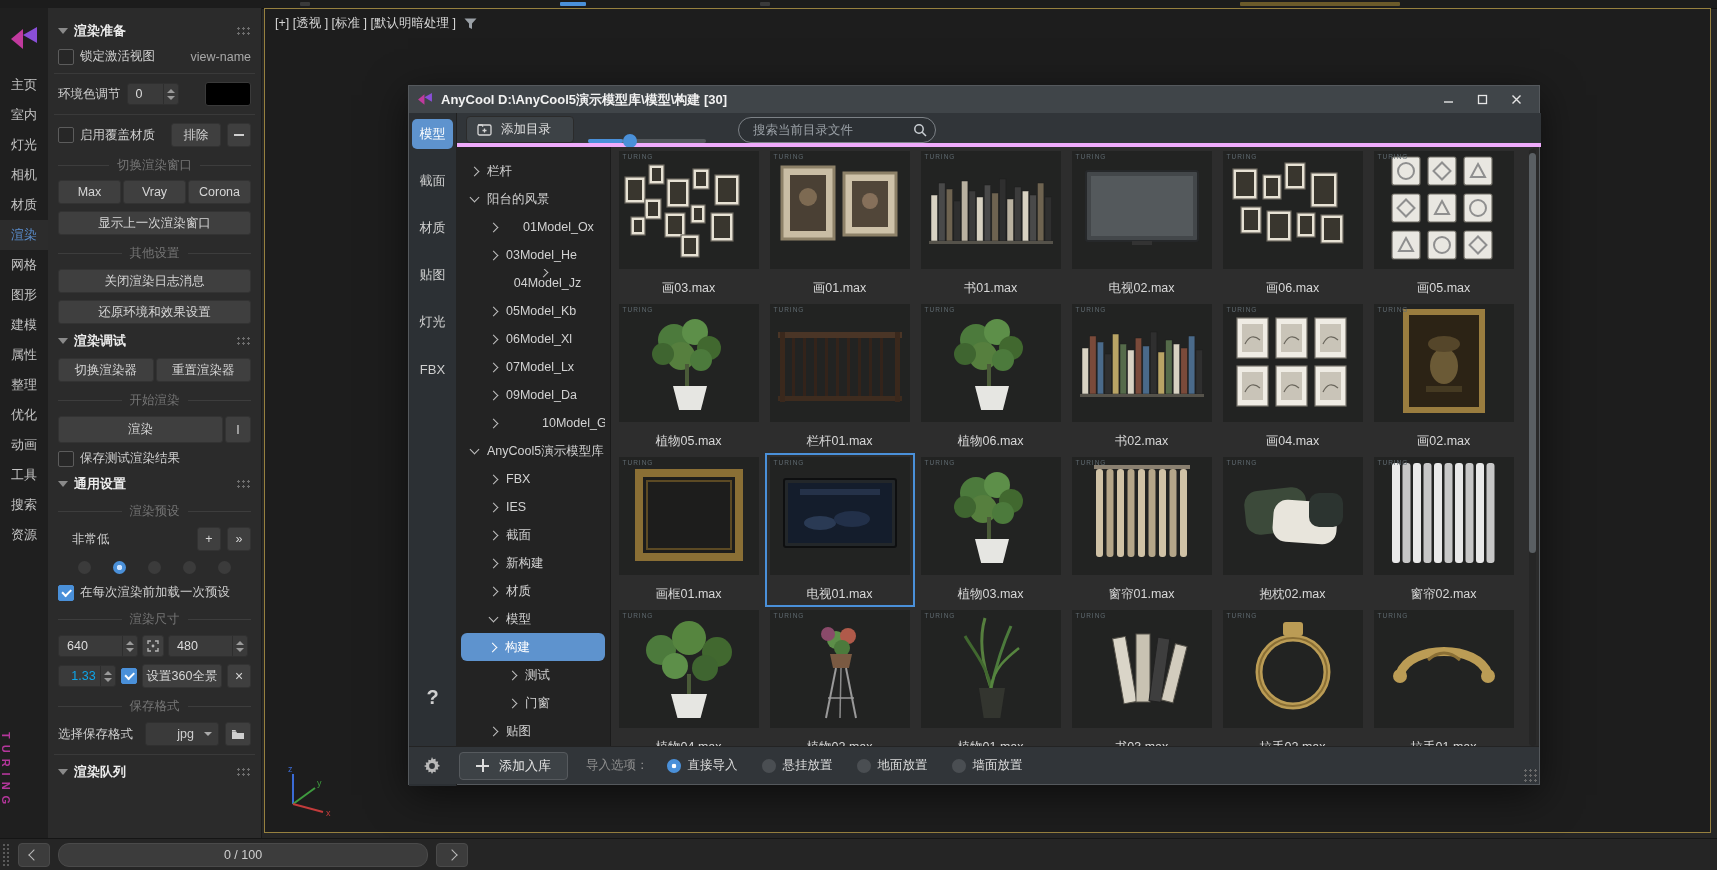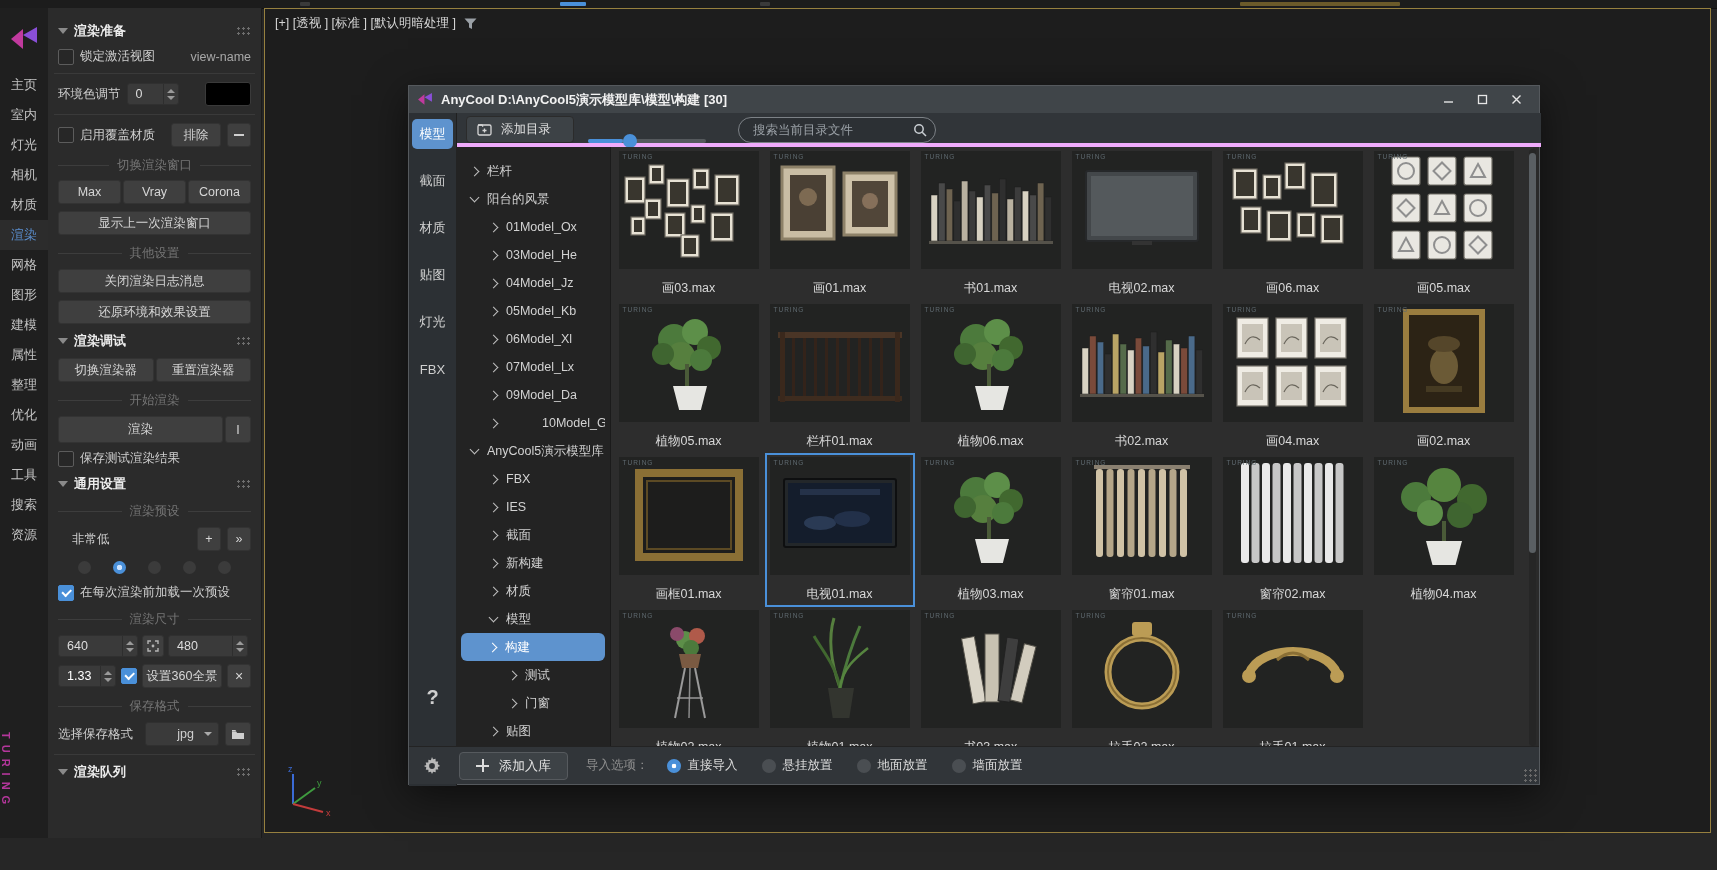--- a/index.html
+++ b/index.html
@@ -30,21 +30,21 @@
        display:flex;align-items:center;justify-content:center;height:24px;cursor:pointer;font-size:12.5px;box-sizing:border-box;}
   .btn.wide{width:100%;}
   .btngroup{display:flex;gap:2px;}
   .btngroup .btn{flex:1;}
   .cb{width:14px;height:14px;border:1px solid #5c5c5c;background:#272727;border-radius:2px;flex:none;position:relative;cursor:pointer;}
   .cb.checked{background:#4a90d9;border-color:#4a90d9;}
   .cb.checked:after{content:"";position:absolute;left:2.5px;top:3px;width:7px;height:3.5px;
       border-left:2px solid #fff;border-bottom:2px solid #fff;transform:rotate(-45deg);}
   .spin{background:#3a3a3a;border:1px solid #303030;border-radius:3px;height:22px;display:flex;align-items:center;box-sizing:border-box;}
   .spin .v{flex:1;padding-left:8px;color:#ddd;}
-  .spin.dis .v{color:#ffffff;}
+  .spin.dis .v{color:#0ea5e9;text-align:center;}
   .spin .arrows{width:14px;display:flex;flex-direction:column;align-items:center;gap:3px;border-left:1px solid #2e2e2e;height:100%;justify-content:center;}
   .aru{width:0;height:0;border-left:4px solid transparent;border-right:4px solid transparent;border-bottom:4px solid #9a9a9a;}
   .ard{width:0;height:0;border-left:4px solid transparent;border-right:4px solid transparent;border-top:4px solid #9a9a9a;}
   .swatch{width:44px;height:22px;background:#000;border:1px solid #3a3a3a;border-radius:3px;cursor:pointer;}
   .minusbtn{width:24px;}
   .minusbtn i{display:block;width:10px;height:2px;background:#cfcfcf;}
   .dotrow{display:flex;justify-content:center;gap:22px;margin:10px 0;}
   .pdot{width:13px;height:13px;border-radius:50%;background:#3b3b3b;cursor:pointer;}
   .pdot.on{background:radial-gradient(#cfe4ff 2.5px,#4a90d9 3px);}
   .select{background:#3a3a3a;border:1px solid #303030;border-radius:3px;height:22px;display:flex;align-items:center;padding:0 6px 0 10px;gap:10px;cursor:pointer;}
@@ -393,29 +393,29 @@
 
     <div class="tree">
         <div class="tree-row" style="padding-left: 10px;">
           <span class="chev"></span>
           <span>栏杆</span>
         </div>
         <div class="tree-row" style="padding-left: 10px;">
           <span class="chev open"></span>
           <span>阳台的风景</span>
         </div>
+        <div class="tree-row" style="padding-left: 29px; gap: 17px;">
+          <span class="chev"></span>
+          <span>01Model_Ox</span>
+        </div>
         <div class="tree-row" style="padding-left: 29px;">
           <span class="chev"></span>
-          <span>01Model_Ox</span>
-        </div>
-        <div class="tree-row" style="padding-left: 29px;">
-          <span class="chev"></span>
           <span>03Model_He</span>
         </div>
-        <div class="tree-row" style="padding-left: 29px;">
+        <div class="tree-row" style="padding-left: 29px; flex-direction: column;">
           <span class="chev"></span>
           <span>04Model_Jz</span>
         </div>
         <div class="tree-row" style="padding-left: 29px; align-items: center;">
           <span class="chev"></span>
           <span>05Model_Kb</span>
         </div>
         <div class="tree-row" style="padding-left: 29px;">
           <span class="chev"></span>
           <span>06Model_Xl</span>
@@ -811,20 +811,33 @@
               </svg>
               <span class="wm">TURING</span>
             </div>
             <div class="clabel">窗帘01.max</div>
           </div>
         </div>
         <div class="cell">
           <div class="inner">
             <div class="thumb">
               <svg xmlns="http://www.w3.org/2000/svg" viewBox="0 0 140 118" width="140" height="118">
+                <rect x="22" y="32" width="62" height="44" rx="14" fill="#3c4a3a" transform="rotate(-6 53 54)"></rect>
+                <rect x="50" y="44" width="64" height="42" rx="14" fill="#e8e5dc" transform="rotate(4 82 65)"></rect>
+                <rect x="86" y="36" width="34" height="34" rx="10" fill="#2c3430"></rect>
+              </svg>
+              <span class="wm">TURING</span>
+            </div>
+            <div class="clabel">抱枕02.max</div>
+          </div>
+        </div>
+        <div class="cell">
+          <div class="inner">
+            <div class="thumb">
+              <svg xmlns="http://www.w3.org/2000/svg" viewBox="0 0 140 118" width="140" height="118">
                 <rect x="18" y="6" width="8" height="100" rx="3" fill="#e9e9e9"></rect>
                 <rect x="28.5" y="6" width="8" height="100" rx="3" fill="#c7c7c7"></rect>
                 <rect x="39" y="6" width="8" height="100" rx="3" fill="#e9e9e9"></rect>
                 <rect x="49.5" y="6" width="8" height="100" rx="3" fill="#c7c7c7"></rect>
                 <rect x="60" y="6" width="8" height="100" rx="3" fill="#e9e9e9"></rect>
                 <rect x="70.5" y="6" width="8" height="100" rx="3" fill="#c7c7c7"></rect>
                 <rect x="81" y="6" width="8" height="100" rx="3" fill="#e9e9e9"></rect>
                 <rect x="91.5" y="6" width="8" height="100" rx="3" fill="#c7c7c7"></rect>
                 <rect x="102" y="6" width="8" height="100" rx="3" fill="#e9e9e9"></rect>
                 <rect x="112.5" y="6" width="8" height="100" rx="3" fill="#c7c7c7"></rect>
@@ -964,14 +977,26 @@
           </span>
           <span class="radio-opt">
             <span class="radio"></span>
             <span>墙面放置</span>
           </span>
         </span>
     </div>
     <span class="resize-grip"></span>
   </div>
 
+  <div class="timeline">
+    <span class="tl-grip"></span>
+    <span class="tl-btn">
+        <span class="tl-chev l"></span>
+      </span>
+    <span class="tl-track">
+        <span>0 / 100</span>
+      </span>
+    <span class="tl-btn">
+        <span class="tl-chev r"></span>
+      </span>
+  </div>
 
 </div>
 
 </body></html>

